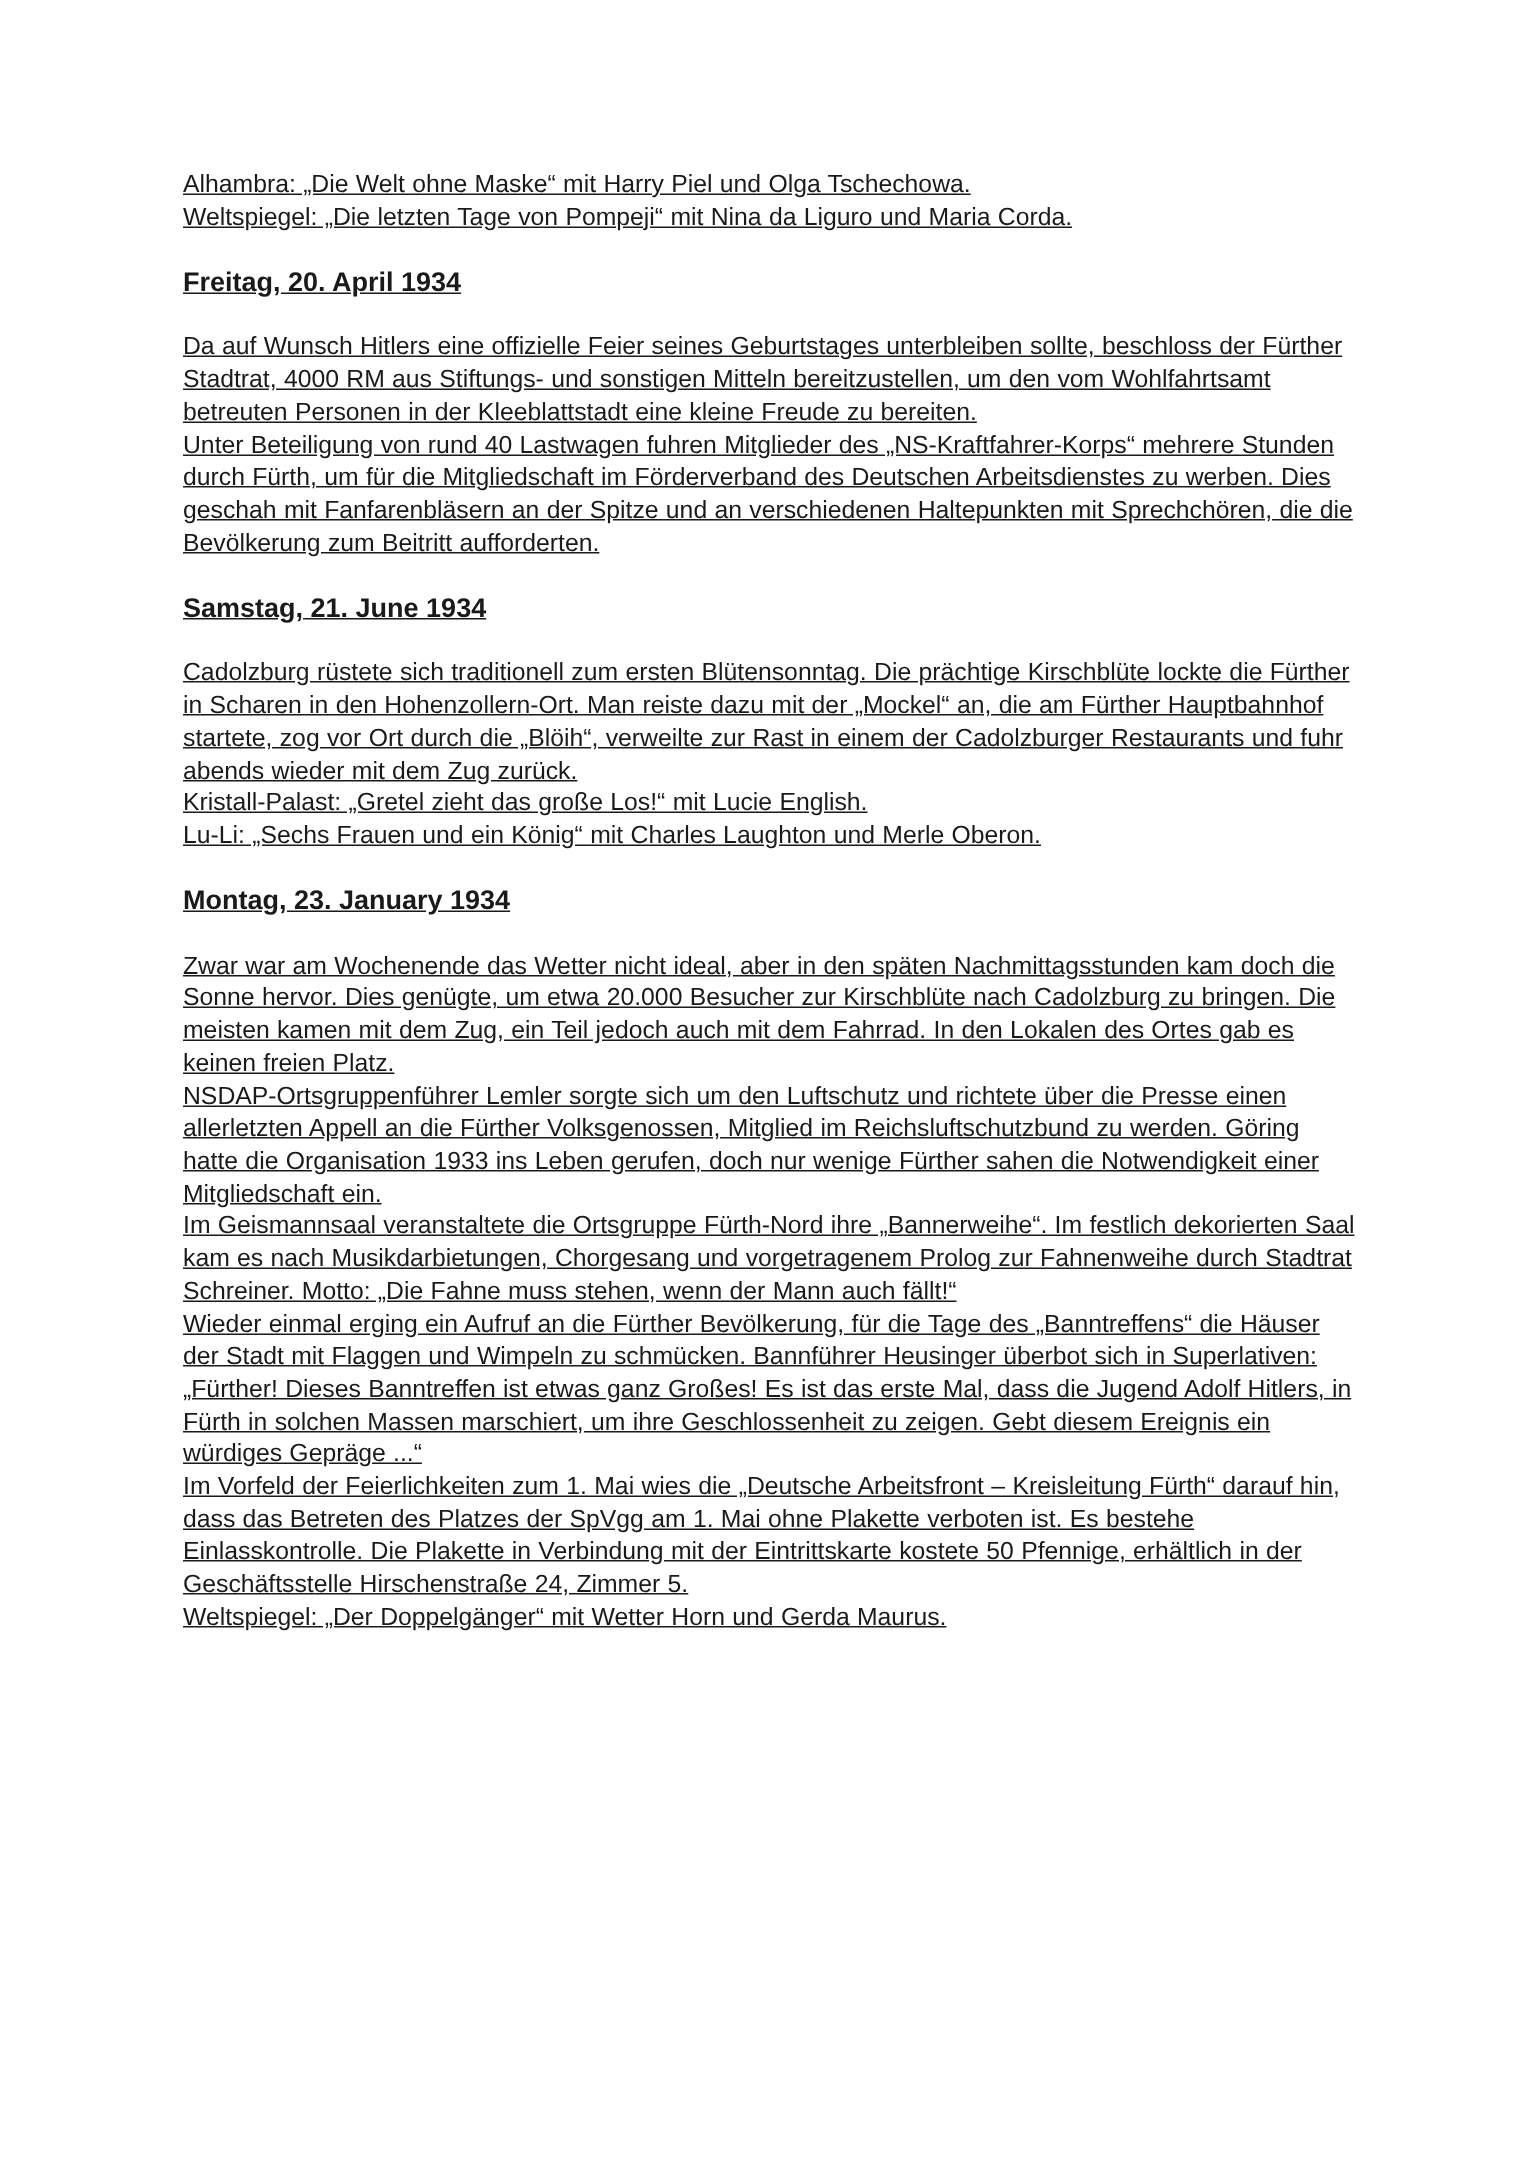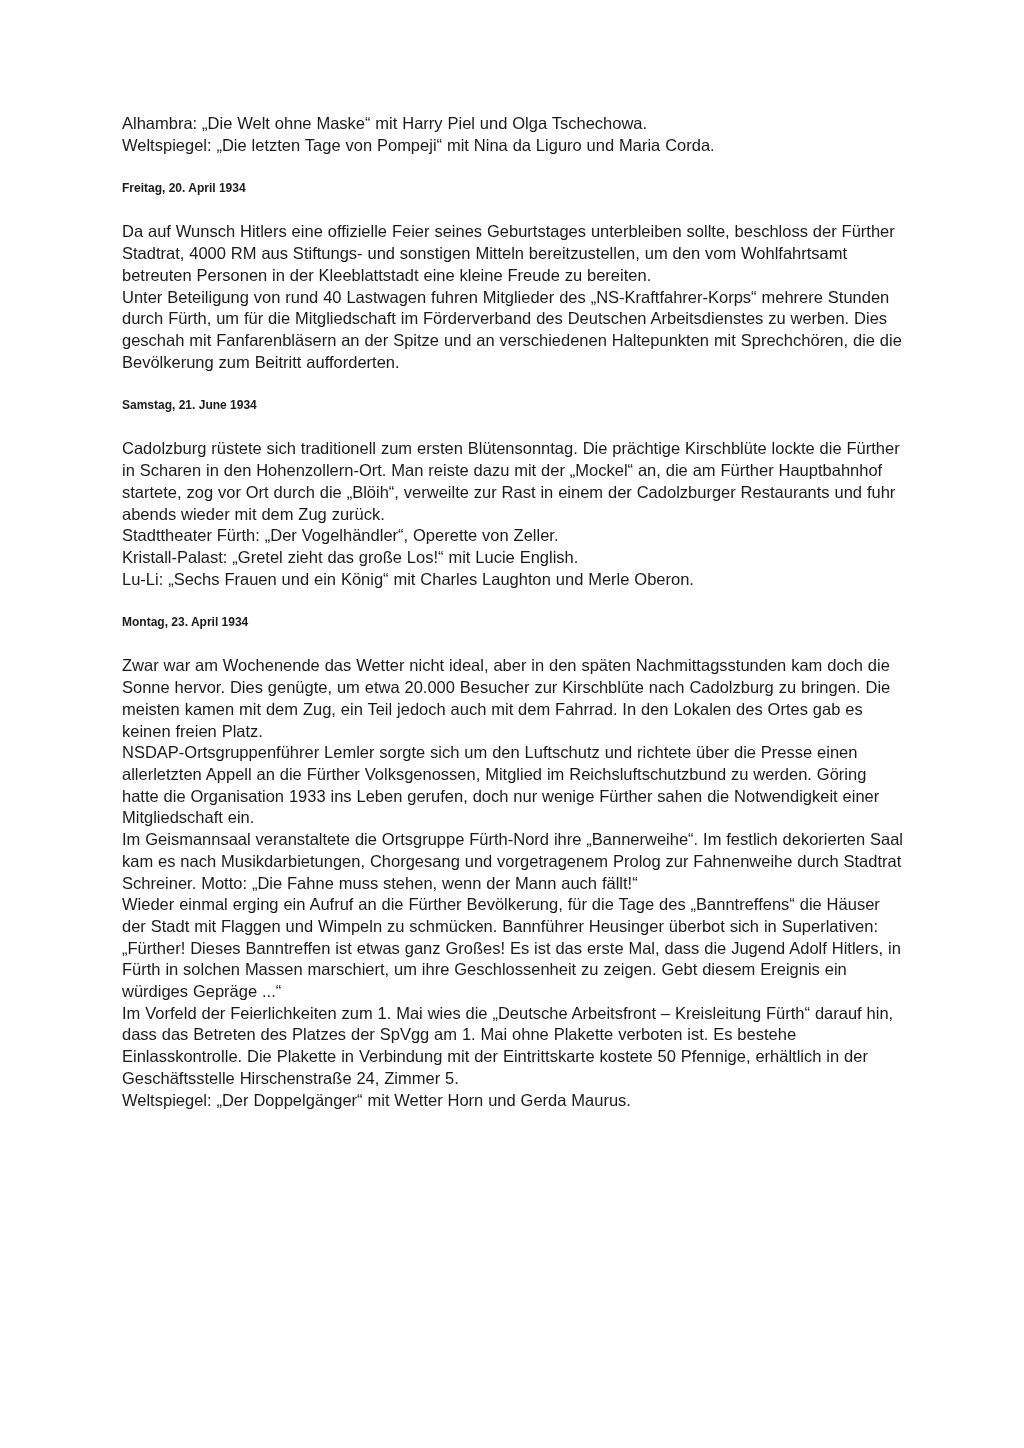--- a/index.html
+++ b/index.html
@@ -19,52 +19,52 @@
     box-sizing: border-box;
     width: 1024px;
     height: 1448px;
     padding: 113px 120px 0 122px;
     background: #ffffff;
   }
   .doc {
     max-width: 784px;
     font-size: 16.5px;
     line-height: 21.7px;
+    text-decoration: underline;
   }
   .para {
     margin: 0;
     padding: 0;
     text-align: left;
     word-spacing: 0.3px;
   }
   .heading {
     margin: 21.7px 0 21.7px 0;
     padding: 0;
-    font-size: 12px;
+    font-size: 18px;
     line-height: 21.7px;
     font-weight: bold;
     color: #1a1a1a;
   }
 </style>
 </head>
 <body>
 
 <div class="page">
   <div class="doc">
       <p class="para">Alhambra: „Die Welt ohne Maske“ mit Harry Piel und Olga Tschechowa.</p>
       <p class="para">Weltspiegel: „Die letzten Tage von Pompeji“ mit Nina da Liguro und Maria Corda.</p>
       <h2 class="heading">Freitag, 20. April 1934</h2>
       <p class="para">Da auf Wunsch Hitlers eine offizielle Feier seines Geburtstages unterbleiben sollte, beschloss der Fürther Stadtrat, 4000 RM aus Stiftungs- und sonstigen Mitteln bereitzustellen, um den vom Wohlfahrtsamt betreuten Personen in der Kleeblattstadt eine kleine Freude zu bereiten.</p>
       <p class="para">Unter Beteiligung von rund 40 Lastwagen fuhren Mitglieder des „NS-Kraftfahrer-Korps“ mehrere Stunden durch Fürth, um für die Mitgliedschaft im Förderverband des Deutschen Arbeitsdienstes zu werben. Dies geschah mit Fanfarenbläsern an der Spitze und an verschiedenen Haltepunkten mit Sprechchören, die die Bevölkerung zum Beitritt aufforderten.</p>
       <h2 class="heading">Samstag, 21. June 1934</h2>
       <p class="para">Cadolzburg rüstete sich traditionell zum ersten Blütensonntag. Die prächtige Kirschblüte lockte die Fürther in Scharen in den Hohenzollern-Ort. Man reiste dazu mit der „Mockel“ an, die am Fürther Hauptbahnhof startete, zog vor Ort durch die „Blöih“, verweilte zur Rast in einem der Cadolzburger Restaurants und fuhr abends wieder mit dem Zug zurück.</p>
-      <p class="para">Stadttheater Fürth: „Der Vogelhändler“, Operette von Zeller.</p>
       <p class="para">Kristall-Palast: „Gretel zieht das große Los!“ mit Lucie English.</p>
       <p class="para">Lu-Li: „Sechs Frauen und ein König“ mit Charles Laughton und Merle Oberon.</p>
-      <h2 class="heading">Montag, 23. April 1934</h2>
+      <h2 class="heading">Montag, 23. January 1934</h2>
       <p class="para">Zwar war am Wochenende das Wetter nicht ideal, aber in den späten Nachmittagsstunden kam doch die Sonne hervor. Dies genügte, um etwa 20.000 Besucher zur Kirschblüte nach Cadolzburg zu bringen. Die meisten kamen mit dem Zug, ein Teil jedoch auch mit dem Fahrrad. In den Lokalen des Ortes gab es keinen freien Platz.</p>
       <p class="para">NSDAP-Ortsgruppenführer Lemler sorgte sich um den Luftschutz und richtete über die Presse einen allerletzten Appell an die Fürther Volksgenossen, Mitglied im Reichsluftschutzbund zu werden. Göring hatte die Organisation 1933 ins Leben gerufen, doch nur wenige Fürther sahen die Notwendigkeit einer Mitgliedschaft ein.</p>
       <p class="para">Im Geismannsaal veranstaltete die Ortsgruppe Fürth-Nord ihre „Bannerweihe“. Im festlich dekorierten Saal kam es nach Musikdarbietungen, Chorgesang und vorgetragenem Prolog zur Fahnenweihe durch Stadtrat Schreiner. Motto: „Die Fahne muss stehen, wenn der Mann auch fällt!“</p>
       <p class="para">Wieder einmal erging ein Aufruf an die Fürther Bevölkerung, für die Tage des „Banntreffens“ die Häuser der Stadt mit Flaggen und Wimpeln zu schmücken. Bannführer Heusinger überbot sich in Superlativen: „Fürther! Dieses Banntreffen ist etwas ganz Großes! Es ist das erste Mal, dass die Jugend Adolf Hitlers, in Fürth in solchen Massen marschiert, um ihre Geschlossenheit zu zeigen. Gebt diesem Ereignis ein würdiges Gepräge ...“</p>
       <p class="para">Im Vorfeld der Feierlichkeiten zum 1. Mai wies die „Deutsche Arbeitsfront – Kreisleitung Fürth“ darauf hin, dass das Betreten des Platzes der SpVgg am 1. Mai ohne Plakette verboten ist. Es bestehe Einlasskontrolle. Die Plakette in Verbindung mit der Eintrittskarte kostete 50 Pfennige, erhältlich in der Geschäftsstelle Hirschenstraße 24, Zimmer 5.</p>
       <p class="para">Weltspiegel: „Der Doppelgänger“ mit Wetter Horn und Gerda Maurus.</p>
     </div>
 </div>
 
 </body></html>

